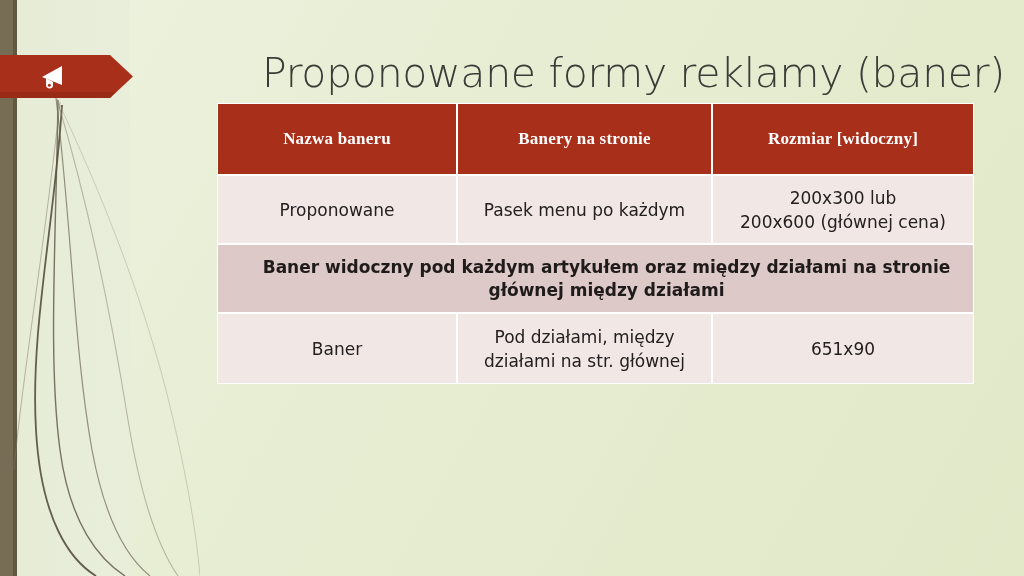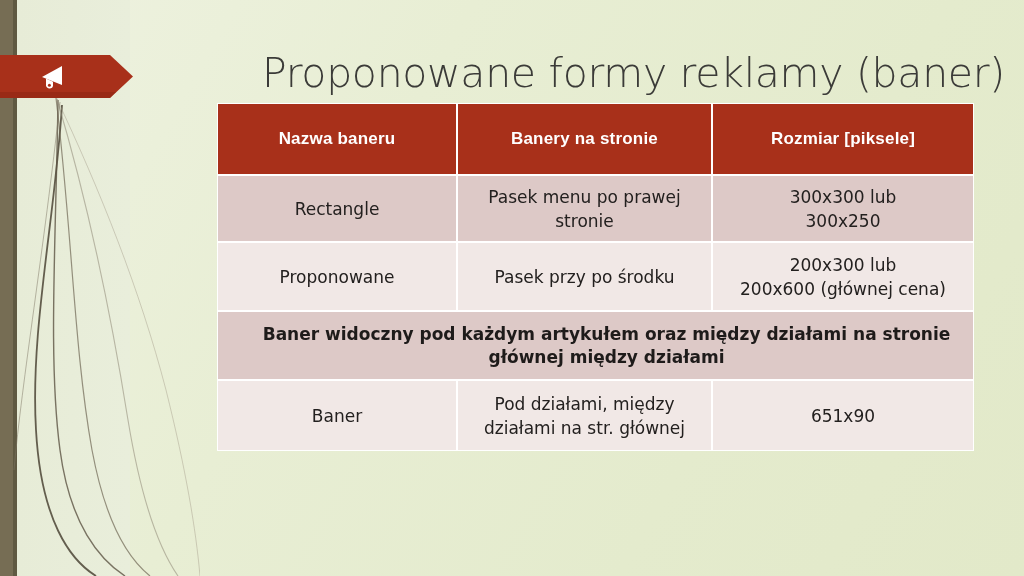--- a/index.html
+++ b/index.html
@@ -104,21 +104,21 @@
   col.c1 { width: 240px; }
   col.c2 { width: 255px; }
   col.c3 { width: 262px; }
 
   thead th {
     background: #a8301a;
     color: #ffffff;
     font-size: 17px;
     font-weight: bold;
     height: 62px;
-    font-family: Liberation Sans, sans-serif;
+    font-family: Liberation Serif, serif;
     letter-spacing: 0.2px;
   }
 
   tr.section-row td {
     background: #ddc9c7;
     color: #1e1b1a;
     font-size: 17px;
     font-weight: bold;
     line-height: 23px;
     font-family: "DejaVu Sans", sans-serif;
@@ -179,42 +179,31 @@
     <table class="banner-table">
       <colgroup>
         <col class="c1">
           <col class="c2">
           <col class="c3">
       </colgroup>
       <thead>
         <tr>
           <th>Nazwa baneru</th>
           <th>Banery na stronie</th>
-          <th>Rozmiar [piksele]</th>
+          <th>Rozmiar [widoczny]</th>
         </tr>
       </thead>
       <tbody>
 
 
-        <tr class="data-row dark r-rectangle">
-          <td>Rectangle</td>
-          <td>
-            <span class="cell-line">Pasek menu po prawej</span>
-            <span class="cell-line">stronie</span>
-          </td>
-          <td>
-            <span class="cell-line">300x300 lub</span>
-            <span class="cell-line">300x250</span>
-          </td>
-        </tr>
 
         <tr class="data-row light r-skyscrapper">
           <td>Proponowane</td>
           <td>
-            <span class="cell-line">Pasek przy po środku</span>
+            <span class="cell-line">Pasek menu po każdym</span>
           </td>
           <td>
             <span class="cell-line">200x300 lub</span>
             <span class="cell-line">200x600 (głównej cena)</span>
           </td>
         </tr>
 
         <tr class="section-row taller">
           <td colspan="3">
             <span class="cell-line">Baner widoczny pod każdym artykułem oraz między działami na stronie</span>

